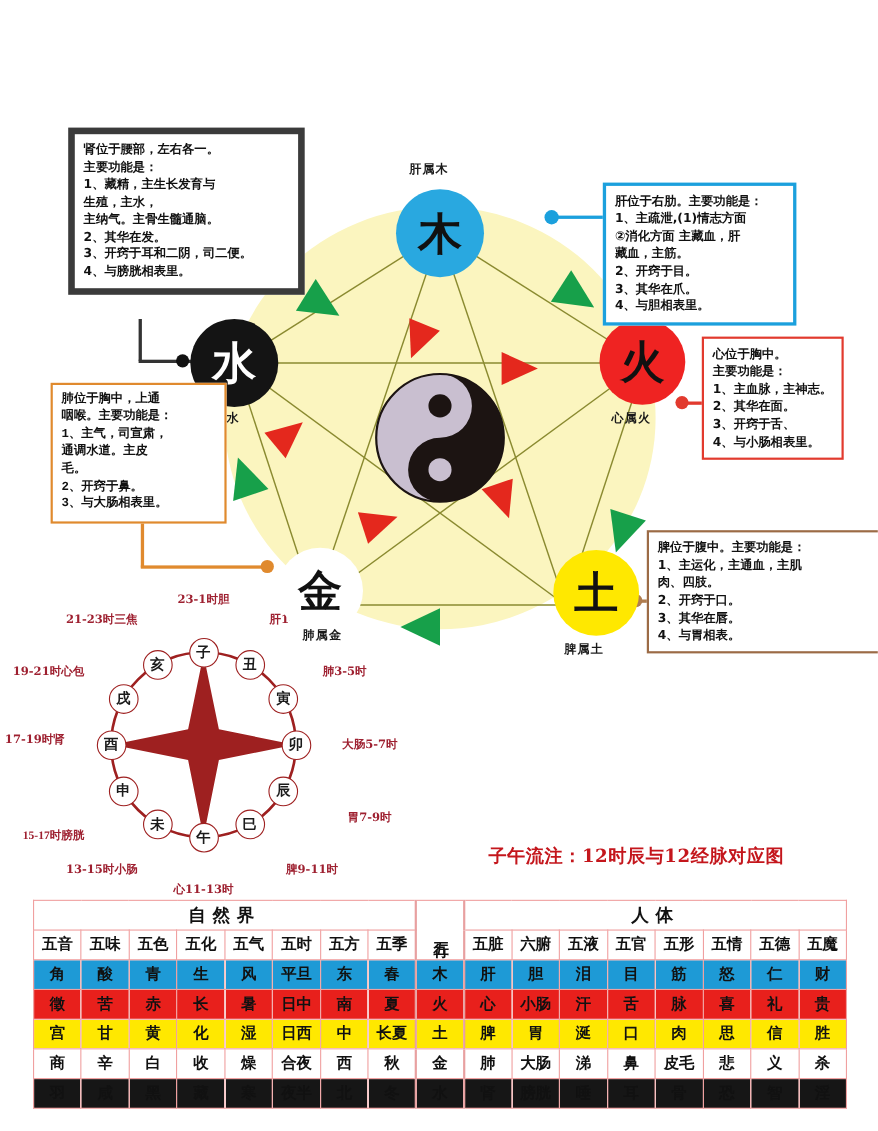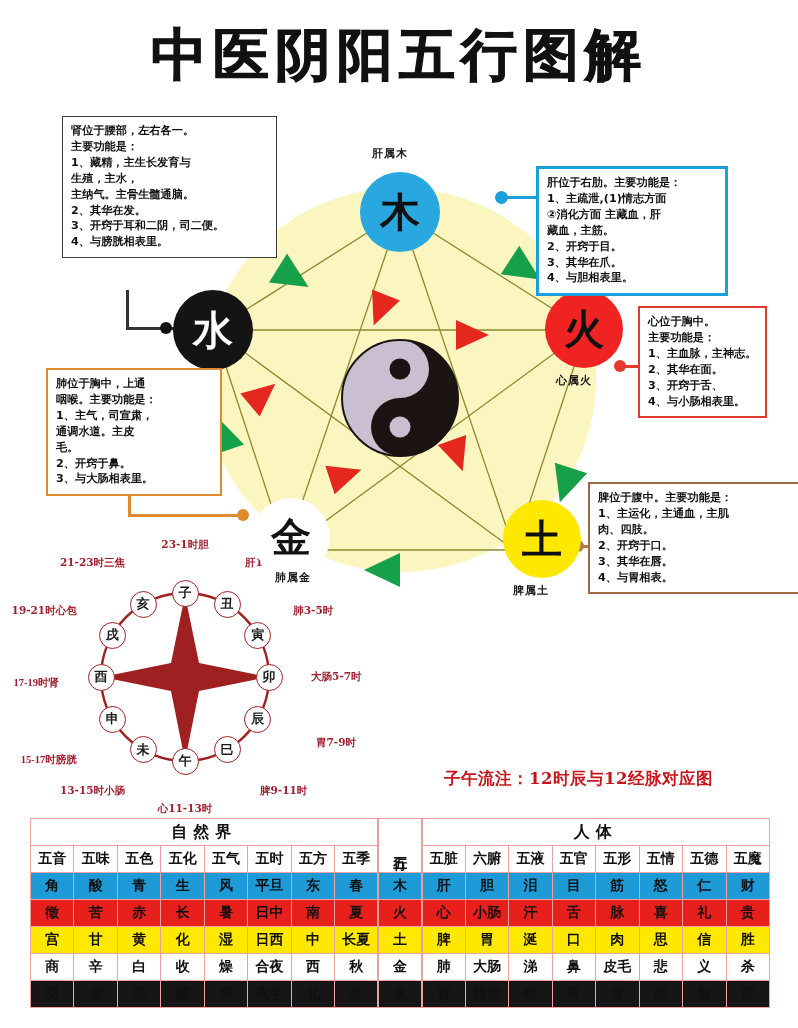--- a/index.html
+++ b/index.html
@@ -24,34 +24,34 @@
     font-weight: 900;
     letter-spacing: 6px;
     color: #111;
     -webkit-text-stroke: 1px #111;
   }
 
   
   .infobox {
     position: absolute;
     background: #fff;
-    border: 1px solid #0ea5e9;
+    border: 6px solid #0ea5e9;
     padding: 6px 8px 7px 8px;
     font-size: 11.2px;
     line-height: 1.42;
     color: #111;
     font-weight: bold;
     font-family: "DejaVu Sans", "Liberation Sans", sans-serif;
     white-space: pre-line;
     z-index: 30;
   }
   .infobox.kidney { left: 62px;  top: 116px; width: 215px; border-color:#3b3b3b; }
-  .infobox.liver  { left: 536px; top: 166px; width: 192px; border-color:#1ba0dd; border-width:3px; }
+  .infobox.liver  { left: 548px; top: 166px; width: 176px; border-color:#1ba0dd; border-width:3px; }
   .infobox.heart  { left: 638px; top: 306px; width: 129px; border-color:#e23a2e; border-width:2.5px; }
-  .infobox.lung   { left: 46px;  top: 368px; width: 176px; border-color:#e08a2e; border-width:2.5px; }
+  .infobox.lung   { left: 46px;  top: 348px; width: 160px; border-color:#e08a2e; border-width:2.5px;font-family:Liberation Mono, monospace; }
   .infobox.spleen { left: 588px; top: 482px; width: 216px; border-color:#9c6b46; border-width:2.5px; }
 
   
   .lead { position: absolute; background: #333; z-index: 20; }
   .dot  { position: absolute; border-radius: 50%; z-index: 21; }
 
   
   #penta { position: absolute; left: 0; top: 150px; width: 798px; height: 460px; z-index: 10; }
 
   .ecircle {
@@ -134,21 +134,20 @@
   .r-yellow td { background: #ffe800; color: #2b2500; }
   .r-white  td { background: #ffffff; color: #111; }
   .r-black  td { background: #161616; color: #f5f5f5; }
   .sep { border-left: 2px solid #e8a0a0 !important; }
 </style>
 </head>
 <body>
 
 <div id="root">
 
-  <div class="title">中医阴阳五行图解</div>
 
   <svg id="penta" viewBox="0 0 798 460">
 
     <ellipse cx="400" cy="230" rx="196" ry="192" fill="#fbf5bf"></ellipse>
 
     <g stroke="#8a8a30" stroke-width="1.3" fill="none">
 
       <path d="M400,62 L586,180"></path>
       <path d="M586,180 L514,400"></path>
       <path d="M514,400 L286,400"></path>
@@ -285,21 +284,21 @@
     <div id="branch-times">
         <div class="ctime" style="top: -27px; left: 175px; transform: translateX(-50%);">23-1时胆</div>
         <div class="ctime" style="top: -9.31535px; left: 235px;">肝1-3时</div>
         <div class="ctime" style="top: 39px; left: 283.315px;">肺3-5时</div>
         <div class="ctime" style="top: 105px; left: 301px;">大肠5-7时</div>
         <div class="ctime" style="top: 171px; left: 276px; margin-left: 30px;">胃7-9时</div>
         <div class="ctime" style="top: 219.315px; left: 235px; margin-left: 15px;">脾9-11时</div>
         <div class="ctime" style="top: 237px; left: 175px; transform: translateX(-50%);">心11-13时</div>
         <div class="ctime" style="top: 219.315px; left: 115px; transform: translateX(-100%);">13-15时小肠</div>
         <div class="ctime" style="top: 188px; left: 66.6846px; transform: translateX(-100%); font-family: Liberation Serif, serif;">15-17时膀胱</div>
-        <div class="ctime" style="top: 111px; left: 49px; transform: translateX(-100%); font-family: Liberation Serif, serif;">17-19时肾</div>
+        <div class="ctime" style="top: 100px; left: 49px; transform: translateX(-100%);">17-19时肾</div>
         <div class="ctime" style="top: 39px; left: 66.6846px; transform: translateX(-100%);">19-21时心包</div>
         <div class="ctime" style="top: -9.31535px; left: 115px; transform: translateX(-100%);">21-23时三焦</div>
       </div>
   </div>
 
   <div class="caption">子午流注：12时辰与12经脉对应图</div>
 
   <table id="wuxing-table">
     <tbody id="tbody">
         <tr>

